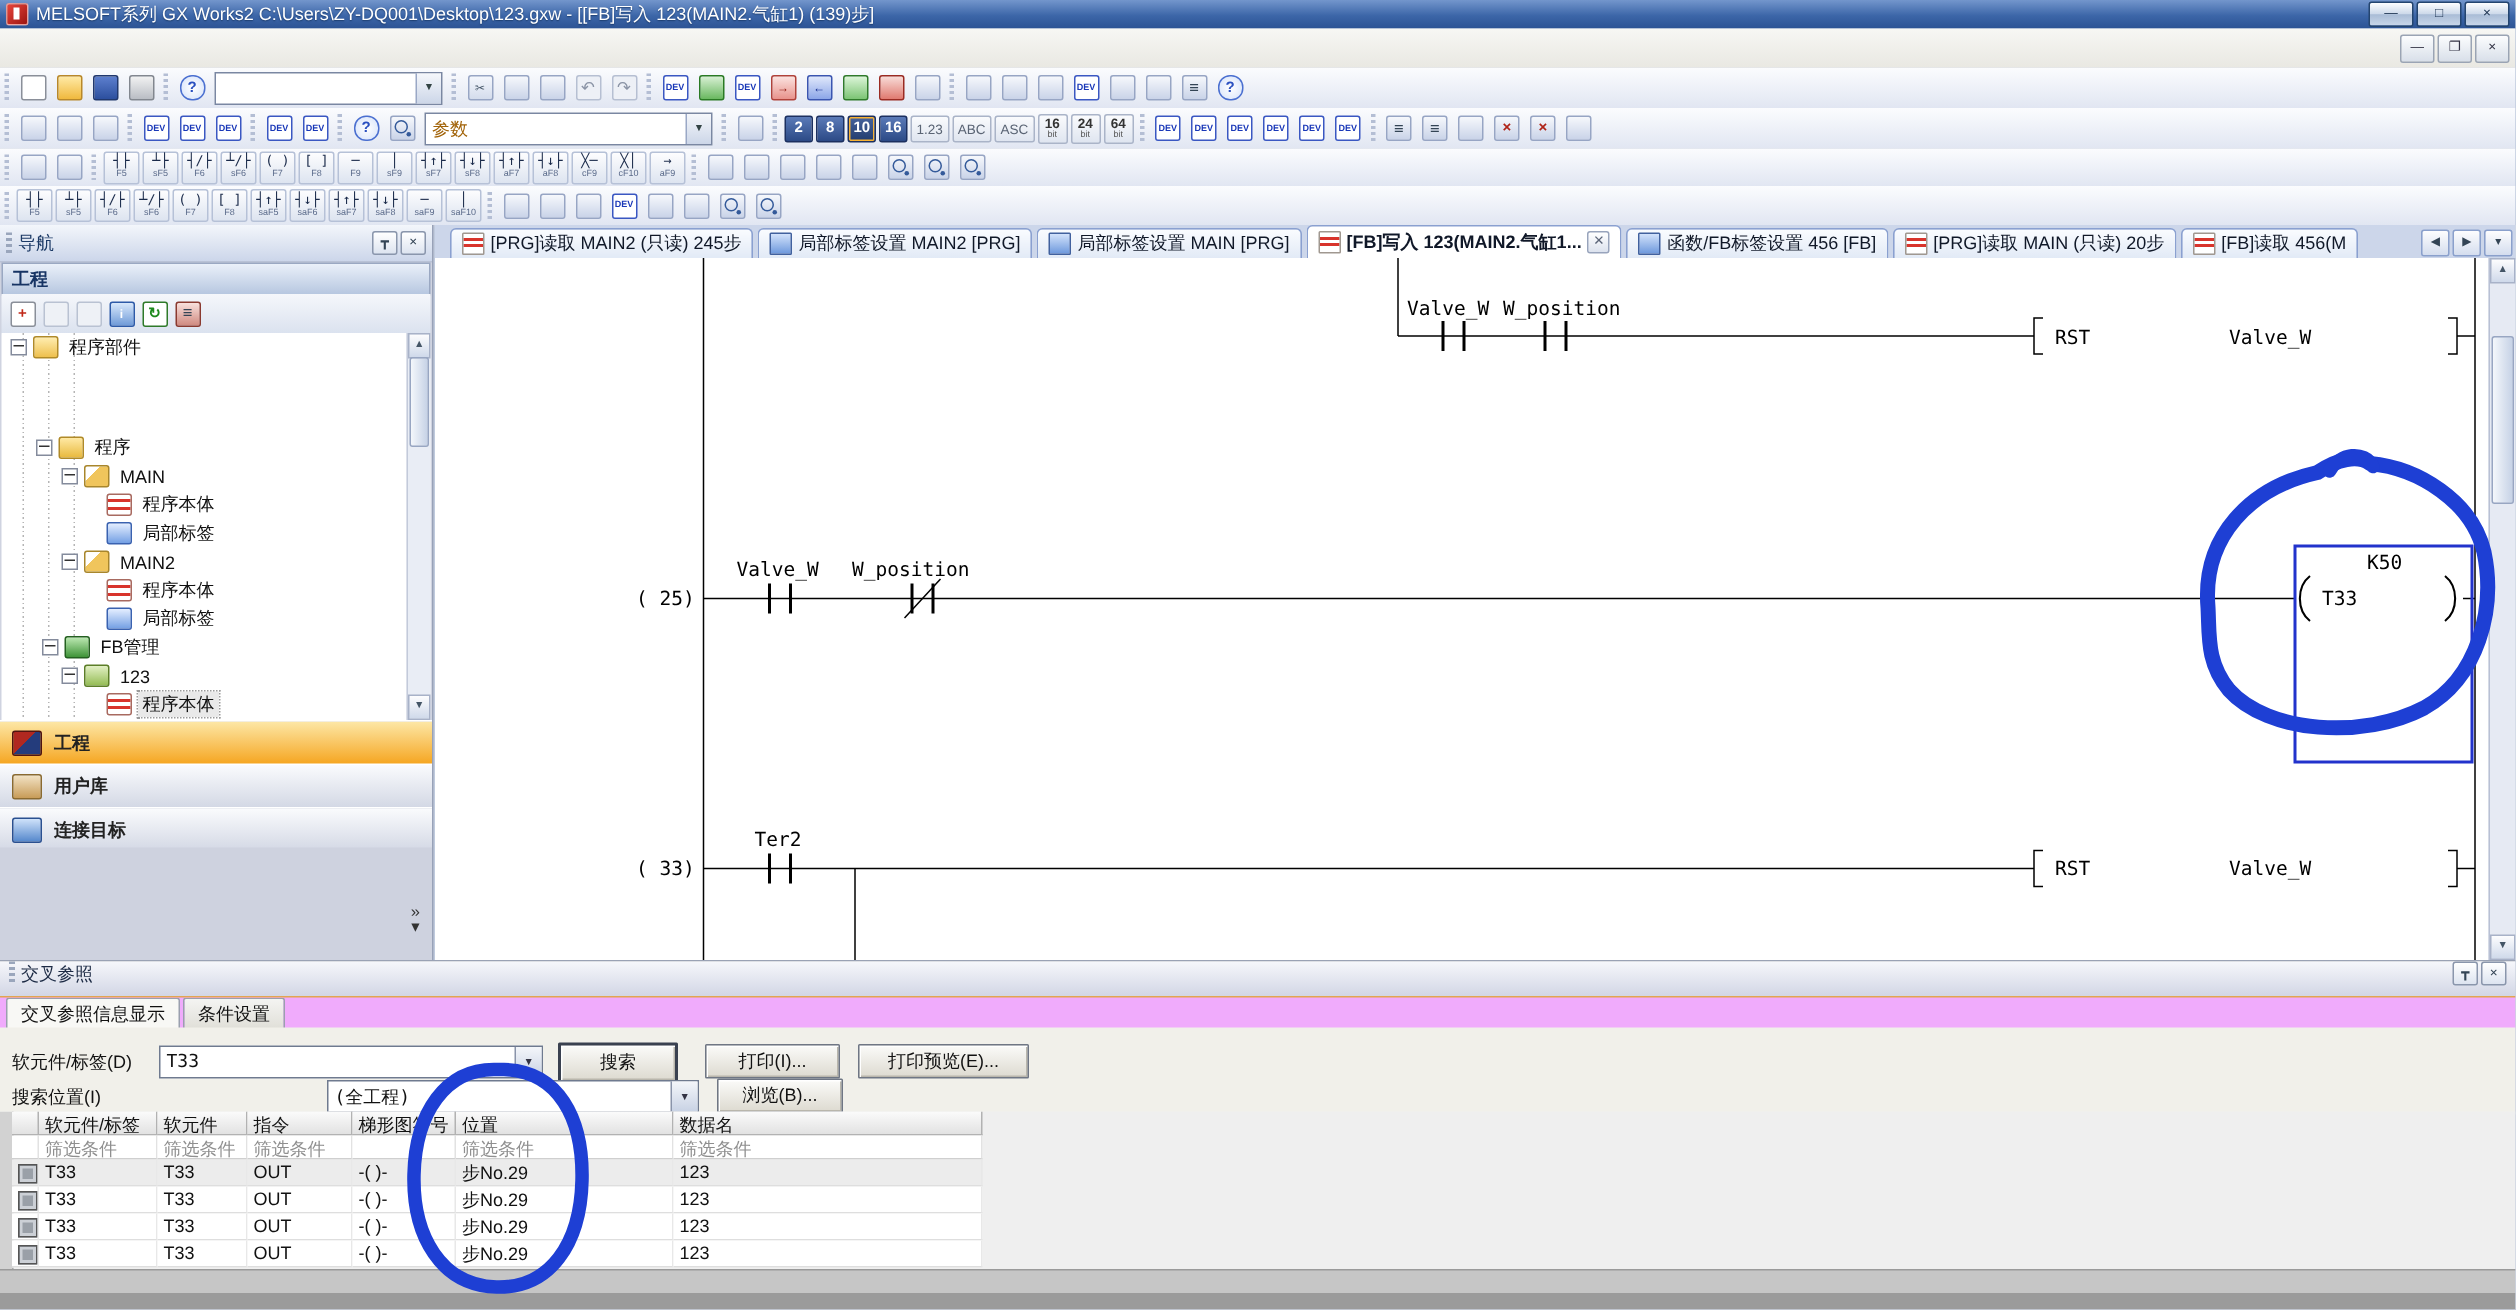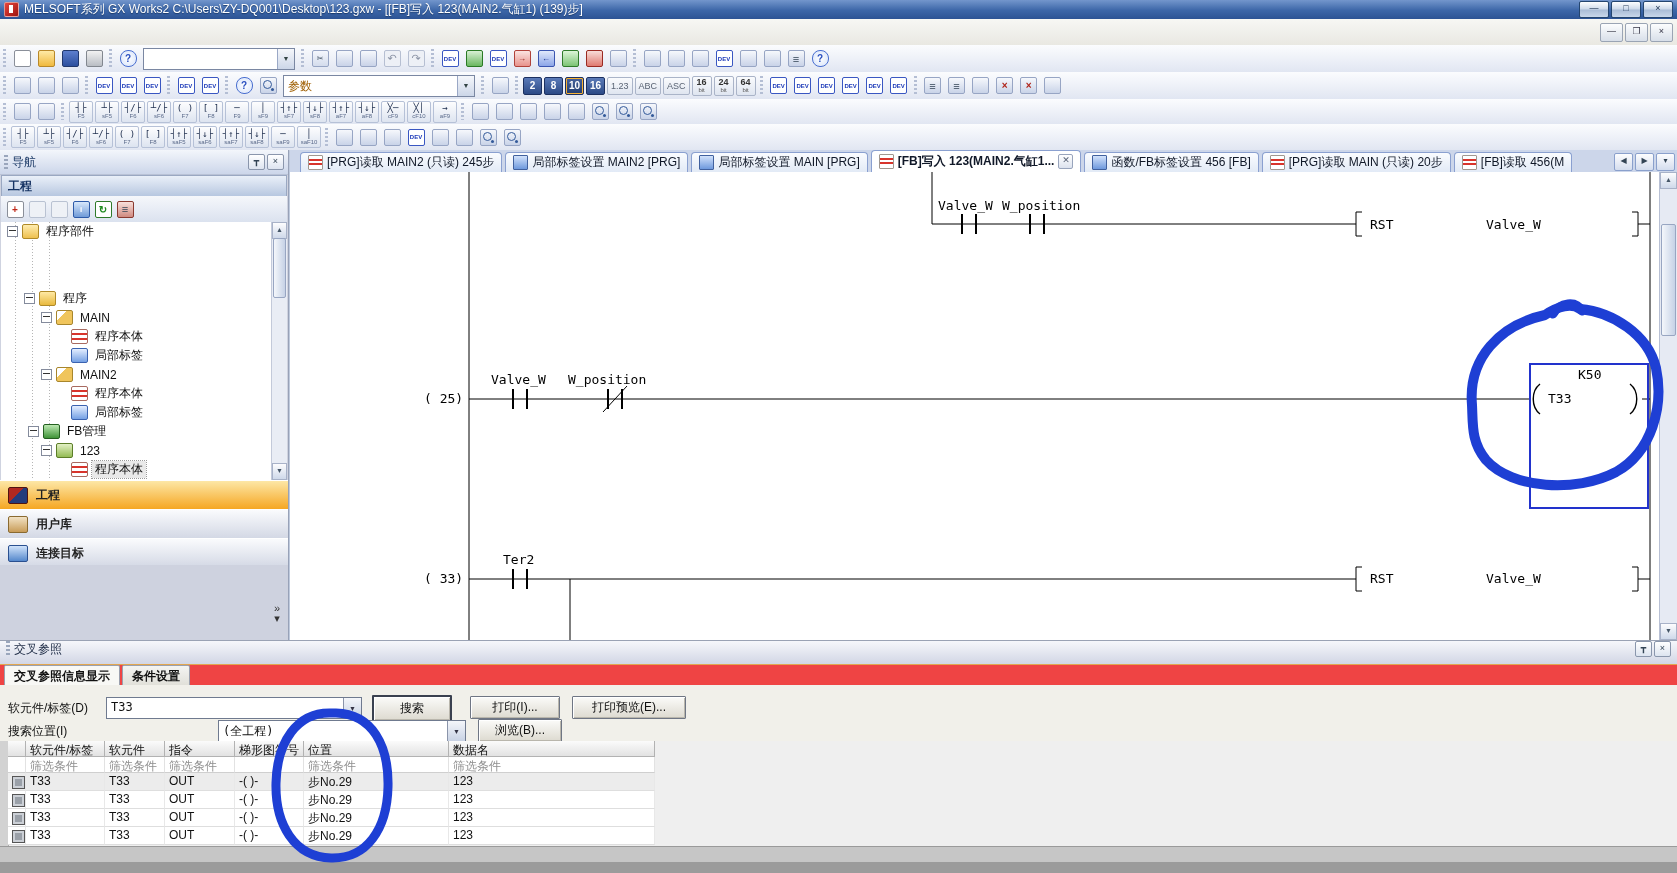--- a/index.html
+++ b/index.html
@@ -144,21 +144,21 @@
          font-size:8px;line-height:14px;text-align:center;color:#345;}
   .canvas{position:absolute;left:0;top:22px;right:17px;bottom:0;background:#fff;overflow:hidden;}
   .canvas svg{position:absolute;left:0;top:0;}
   svg text{font-family:"DejaVu Sans Mono","Liberation Mono",monospace;font-size:13px;fill:#000;}
   .vscroll{position:absolute;right:0;top:22px;width:17px;bottom:0;background:#e6eaf3;border-left:1px solid #b8c0d4;}
   
   .bottom{position:absolute;left:0;top:640px;right:0;bottom:0;background:#f1f0ea;border-top:1px solid #9aa2b4;}
   .bp-header{position:absolute;left:0;top:0;right:0;height:23px;display:flex;padding:0 6px;
              background:linear-gradient(#f6f7fb,#d2d6e5);color:#1c2a44;border-bottom:1px solid #c2c6d4;}
   .bp-tabs{position:absolute;left:0;top:23px;right:0;height:21px;display:flex;align-items:flex-end;padding-left:4px;
-           background:#ef4444;border-top:1px solid #e2a650;font-weight:bold;}
+           background:#f0abfc;border-top:1px solid #e2a650;}
   .bp-tab{padding:2px 9px 1px 9px;margin-right:2px;border:1px solid #9aa0ae;border-bottom:none;border-radius:2px 2px 0 0;
           background:linear-gradient(#f4f4f2,#e0dfd8);font-size:12px;}
   .bp-tab.active{background:#f8f8f5;position:relative;top:1px;padding-bottom:2px;}
   .bp-controls{position:absolute;left:0;top:44px;right:0;height:58px;background:#f1f0ea;}
   .bp-label{position:absolute;left:8px;font-size:12px;color:#111;}
   .fcombo{position:absolute;height:20px;background:#fff;border:1px solid #6f7a8f;display:flex;align-items:stretch;}
   .fcombo .val{flex:1;padding:2px 4px 0 4px;font-family:"DejaVu Sans Mono",monospace;font-size:12px;white-space:nowrap;overflow:hidden;}
   .fcombo .cbtn{width:17px;border-left:1px solid #8a94aa;background:linear-gradient(#f4f6fa,#c8d2e4);
                 display:flex;align-items:center;justify-content:center;font-size:7px;color:#334;}
   .btn3d{position:absolute;height:21px;border:1px solid #6f7684;border-radius:1px;box-shadow:inset 1px 1px 0 #fff,inset -1px -1px 0 #b9b6ac;

